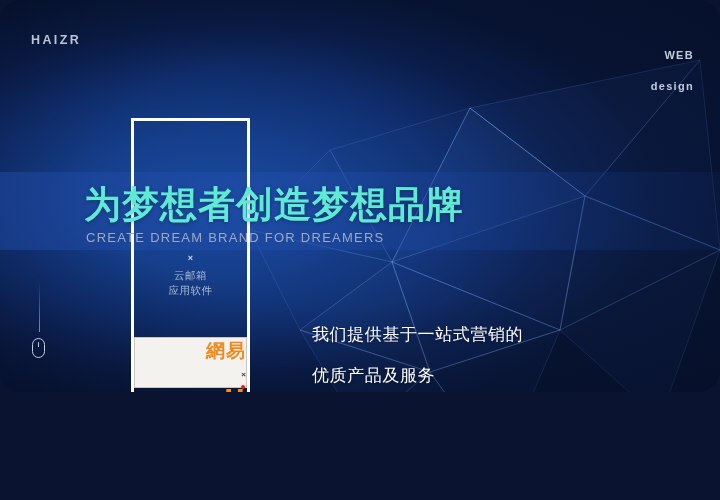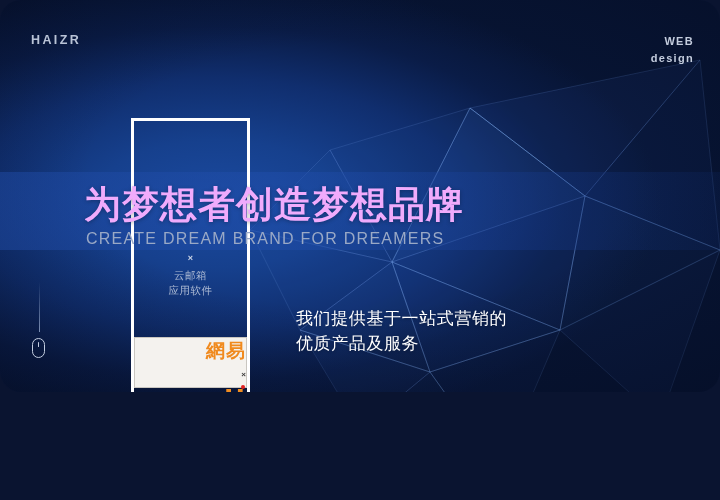--- a/index.html
+++ b/index.html
@@ -62,21 +62,21 @@
     position: absolute;
     right: 26px;
     top: 33px;
     text-align: right;
     font-size: 11px;
     font-weight: bold;
     letter-spacing: 1.3px;
     line-height: 17px;
     color: #c3ccdd;
   }
-  .web-design span { display: block; }
+  .web-design span { display: block; margin-top: 14px; }
 
   
   .card-frame {
     position: absolute;
     left: 131px;
     top: 118px;
     width: 119px;
     height: 277px;
     border: 3px solid #ffffff;
     border-bottom: none;
@@ -161,45 +161,45 @@
   }
 
   
   .headline {
     position: absolute;
     left: 84px;
     top: 183px;
     font-size: 37px;
     line-height: 43px;
     font-weight: bold;
-    color: #f0abfc;
+    color: #5eead4;
     letter-spacing: 1px;
     font-family: "DejaVu Sans", sans-serif;
     text-shadow: 0 1px 4px rgba(0,0,0,0.30);
     white-space: nowrap;
   }
   .headline-sub {
     position: absolute;
     left: 86px;
     top: 230px;
-    font-size: 16px;
+    font-size: 13px;
     letter-spacing: 1.25px;
     color: #9aa9c6;
     white-space: nowrap;
   }
 
   
   .copy {
     position: absolute;
     left: 296px;
     top: 306px;
     color: #ffffff;
   }
   .copy p {
-    margin: 0;
+    margin: 16px;
     font-size: 17px;
     line-height: 25px;
     letter-spacing: 0.6px;
     white-space: nowrap;
     font-family: "DejaVu Sans", sans-serif;
     text-shadow: 0 1px 3px rgba(0,0,0,0.28);
   }
   .copy .copy-en {
     margin-top: 5px;
     font-size: 10.5px;

